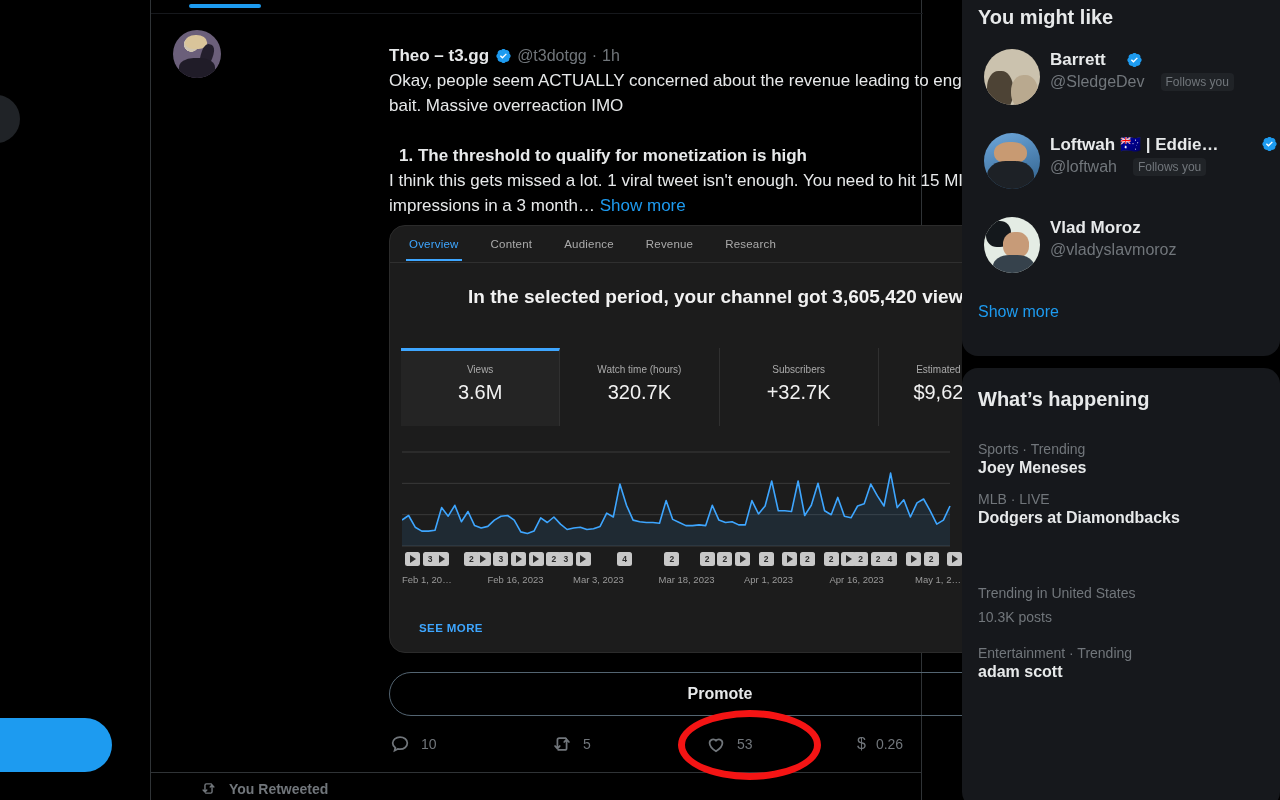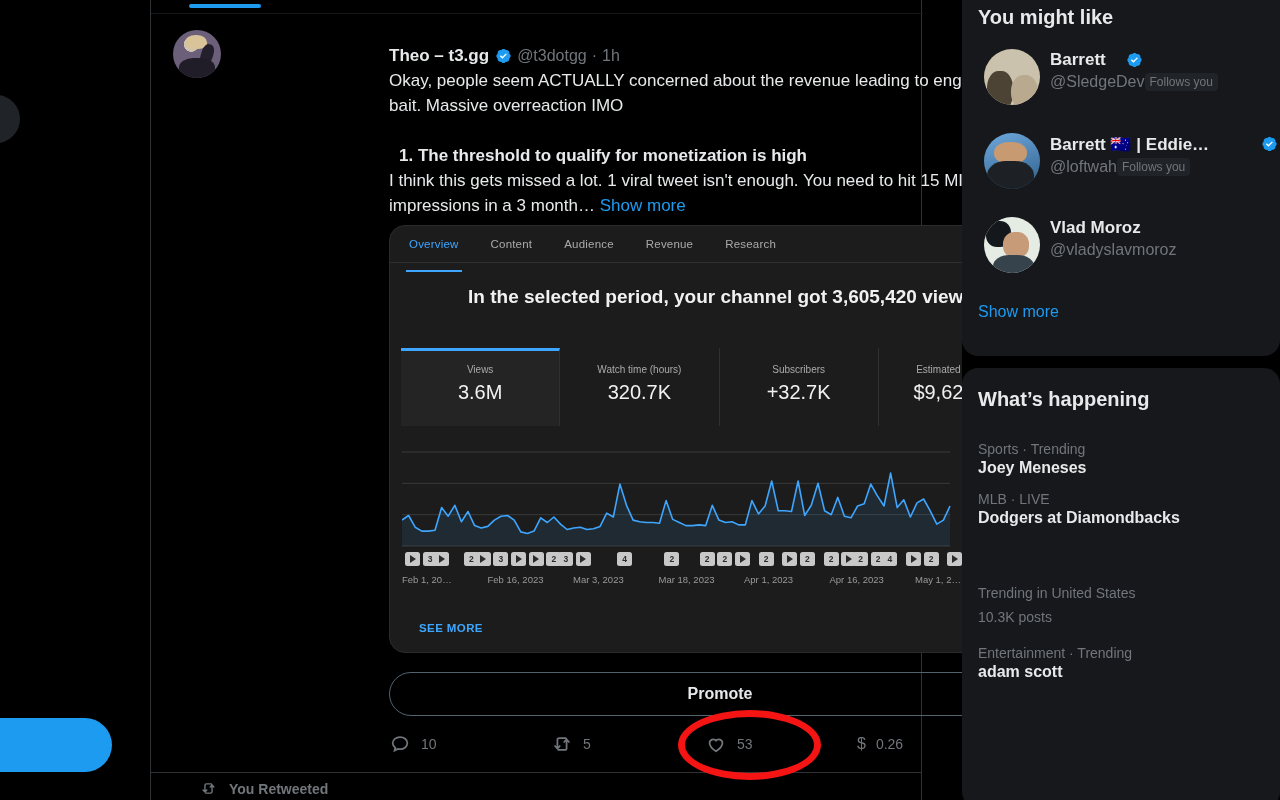--- a/index.html
+++ b/index.html
@@ -43,21 +43,21 @@
   .tw-p { font-size: 17px; line-height: 25px; color: #e7e9ea; }
   .tw-strong { font-weight: 700; margin-left: 10px; }
   .showmore { color: #1d9bf0; }
   .gap { height: 25px; }
 
   
   .card { position: absolute; left: 238px; top: 225px; width: 662px; height: 428px;
           background: #1c1c1c; border: 1px solid #2b2b2b; border-radius: 16px; overflow: hidden; }
   .card-tabs { position: absolute; left: 0; top: 0; width: 662px; height: 37px; border-bottom: 1px solid #2f2f2f;
                display: flex; align-items: flex-start; padding-left: 16px; gap: 26px; }
-  .ctab { position: relative; font-size: 11.5px; color: #aaaaaa; padding: 12px 3px 22px; white-space: nowrap; letter-spacing: .2px; }
+  .ctab { position: relative; font-size: 11.5px; color: #aaaaaa; padding: 12px 3px 11px; white-space: nowrap; letter-spacing: .2px; }
   .ctab.active { color: #3ea6ff; }
   .ctab.active::after { content: ""; position: absolute; left: 0; right: 0; bottom: 0; height: 2px; background: #3ea6ff; }
 
   .card-headline { position: absolute; left: 0; top: 60px; width: 662px; text-align: center;
                    font-size: 19px; font-weight: 700; color: #f1f1f1; }
   .metrics { position: absolute; left: 11px; top: 122px; width: 636px; height: 78px; display: flex; }
   .metric { position: relative; flex: 1; text-align: center; padding-top: 16px; border-right: 1px solid #303030; }
   .metric:last-child { border-right: none; }
   .metric.active { background: #242424; border-top: 3px solid #3ea6ff; padding-top: 13px; }
   .m-label { font-size: 10px; color: #aaaaaa; }
@@ -92,21 +92,21 @@
   
   .right { position: absolute; left: 962px; top: 0; width: 318px; height: 800px; background: #000; }
   .panel { background: #16181c; border-radius: 16px; overflow: hidden; }
   .p1 { position: absolute; left: 0px; top: -34px; width: 318px; height: 390px; }
   .p2 { position: absolute; left: 0px; top: 368px; width: 318px; height: 440px; }
   .p-title { font-size: 20px; font-weight: 800; color: #e7e9ea; padding: 12px 16px 4px; }
   .user-row { position: relative; height: 84px; padding: 12px 16px 0 16px; }
   .u-av { position: absolute; left: 22px; top: 16px; width: 56px; height: 56px; border-radius: 50%; overflow: hidden; }
   .u-txt { position: absolute; left: 88px; top: 17px; width: 210px; }
   .u-name { font-size: 17px; font-weight: 700; color: #e7e9ea; display: flex; align-items: center; gap: 19px; white-space: nowrap; }
-  .u-sub { display: flex; align-items: center; gap: 0; margin-top: 3px; }
+  .u-sub { display: flex; align-items: center; gap: 16px; margin-top: 3px; }
   .u-handle { font-size: 16px; color: #71767b; }
   .follows { font-size: 12px; color: #71767b; background: #202327; border-radius: 4px; padding: 2px 5px; white-space: nowrap; }
   .showmore-link { font-size: 16px; color: #1d9bf0; padding: 14px 16px; }
 
   .trend { padding: 10px 16px 4px; }
   .t-meta { font-size: 14px; color: #71767b; }
   .t-name { font-size: 16px; font-weight: 700; color: #e7e9ea; margin-top: 2px; }
   .t-count { font-size: 14px; color: #71767b; margin-top: 8px; }
 </style>
 </head>
@@ -332,21 +332,21 @@
         </div>
       </div>
 
       <div class="user-row">
         <div class="u-av" style="background:linear-gradient(160deg,#6fa8dc,#2e5f8a)">
           <div style="position:absolute;left:18%;top:16%;width:58%;height:40%;border-radius:46%;background:#c89a72"></div>
           <div style="position:absolute;left:6%;top:50%;width:84%;height:64%;border-radius:40% 40% 0 0;background:#1d2126"></div>
         </div>
         <div class="u-txt">
           <div class="u-name">
-            <span>Barrett 🇦🇺 | Eddie…</span>
+            <span>Loftwah 🇦🇺 | Eddie…</span>
             <svg class="badge-verified" style="position:absolute;left:210px;top:1px" viewBox="0 0 22 22">
                 <path fill="#1d9bf0" d="M20.4 11c0-1.2-.6-2.3-1.6-2.9.3-1.2 0-2.4-.9-3.3-.9-.9-2.1-1.2-3.3-.9C13.9 2.9 12.8 2.3 11.6 2.3c-1.2 0-2.3.6-2.9 1.6-1.2-.3-2.4 0-3.3.9-.9.9-1.2 2.1-.9 3.3-1 .6-1.6 1.7-1.6 2.9 0 1.2.6 2.3 1.6 2.9-.3 1.2 0 2.4.9 3.3.9.9 2.1 1.2 3.3.9.6 1 1.7 1.6 2.9 1.6 1.2 0 2.3-.6 2.9-1.6 1.2.3 2.4 0 3.3-.9.9-.9 1.2-2.1.9-3.3 1-.6 1.6-1.7 1.6-2.9z"></path>
                 <path fill="#fff" d="M10.3 14.4 7.2 11.3l1.2-1.2 1.9 1.9 4.2-4.2 1.2 1.2z"></path>
               </svg>
           </div>
           <div class="u-sub">
             <span class="u-handle">@loftwah</span>
             <span class="follows">Follows you</span>
           </div>
         </div>

